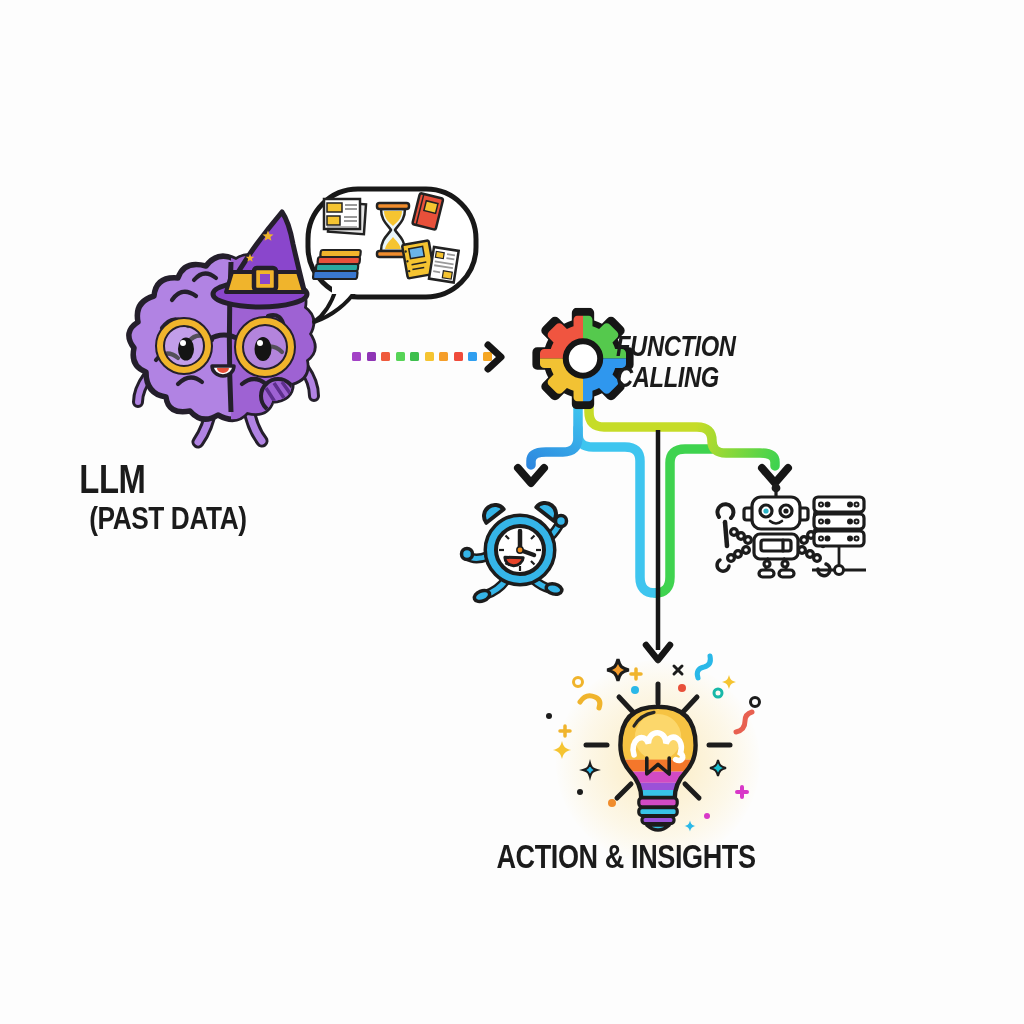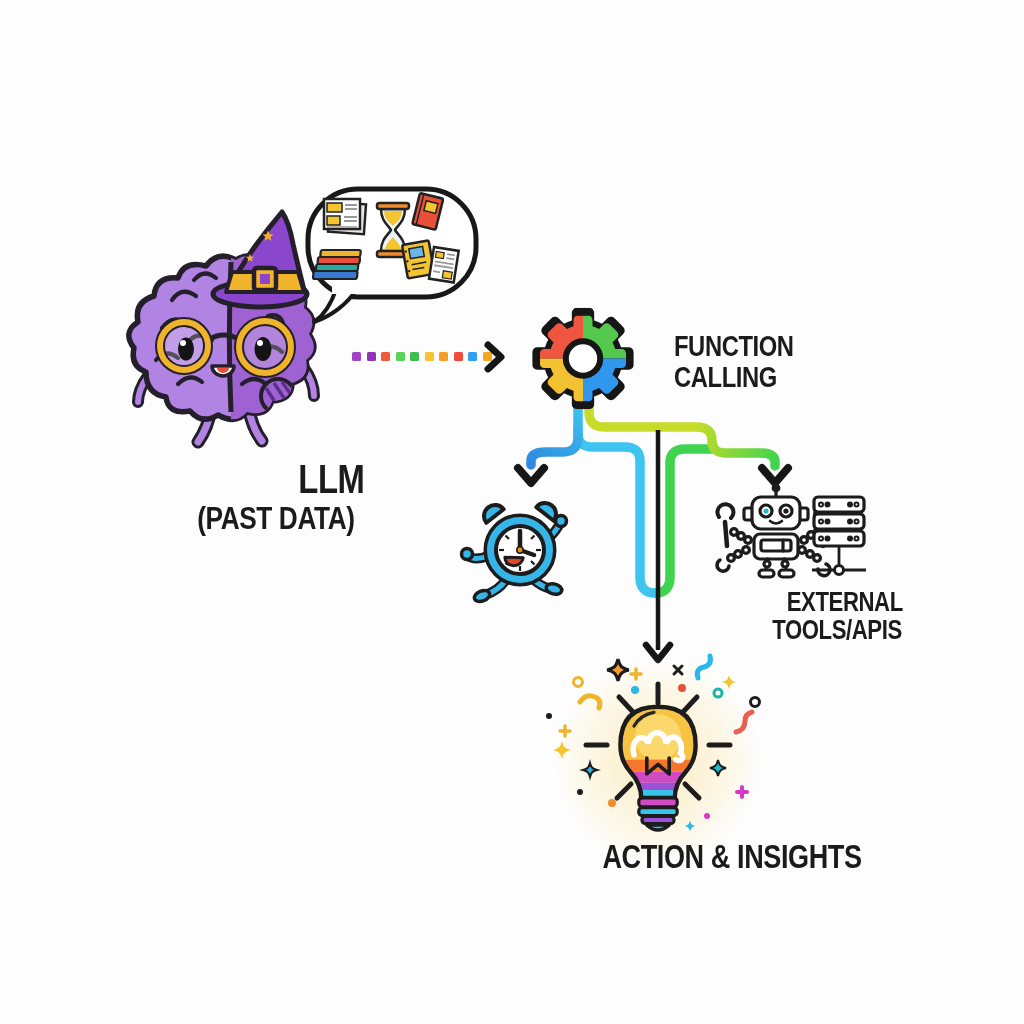--- a/index.html
+++ b/index.html
@@ -1,19 +1,19 @@
 <!DOCTYPE html>
 <html style="--text: #1b1b1b; --ink: #1c1c1c; --line-lime: #c6dc28; --line-green: #3fd34f; --line-cyan: #3ec5ef; --line-blue: #2b7fdd; --gear-red: #f05540; --gear-green: #55c94d; --gear-yellow: #f2c233; --gear-blue: #2f97ee; --clock-cyan: #35b5e8; --robot-eye: #2ab5c8; --brain-light: #b183e3; --brain-dark: #9e62d3; --hat-purple: #8a46cc; --band-yellow: #f0b42c; --bulb-yellow: #f6c343; --bulb-orange: #f4772b; --bulb-magenta: #d14ac4; --bulb-purple: #9b51d8; --bulb-cyan: #38c3e8;"><head>
 <meta charset="utf-8">
 <style>
   html,body{margin:0;padding:0;background:#fff;}
   .stage{position:relative;width:1024px;height:1024px;background:#fdfdfd;overflow:hidden;
          font-family:"Liberation Sans", sans-serif;color:var(--text,#1b1b1b);}
   .abs{position:absolute;}
-  .label{position:absolute;text-align:right;font-weight:700;color:var(--text,#1b1b1b);}
+  .label{position:absolute;text-align:left;font-weight:700;color:var(--text,#1b1b1b);}
   .cond{display:inline-block;transform:scaleX(.82);transform-origin:center top;white-space:nowrap;letter-spacing:-.5px;}
   .cond-left{display:inline-block;transform:scaleX(.82);transform-origin:left top;white-space:nowrap;letter-spacing:-.5px;text-align:left;}
   .dash-row{position:absolute;left:352px;top:352px;display:flex;gap:5.5px;}
   .dash-row span{width:9px;height:9px;border-radius:1.5px;display:inline-block;}
   .glow{position:absolute;left:556px;top:660px;width:204px;height:204px;border-radius:50%;
         background:radial-gradient(circle, rgba(250,223,150,.6) 0%, rgba(252,240,205,.42) 52%, rgba(255,255,255,0) 72%);}
   svg{overflow:visible;}
 </style>
 </head>
 <body>
@@ -221,21 +221,21 @@
     </g>
     <g clip-path="url(#gclip)">
       <rect x="0" y="0" width="50" height="56" style="fill:var(--gear-red,#f05540)"></rect>
       <rect x="50" y="0" width="50" height="56" style="fill:var(--gear-green,#55c94d)"></rect>
       <rect x="0" y="56" width="50" height="56" style="fill:var(--gear-yellow,#f2c233)"></rect>
       <rect x="50" y="56" width="50" height="56" style="fill:var(--gear-blue,#2f97ee)"></rect>
     </g>
     <circle cx="50" cy="56" r="20" fill="#fff" stroke="#161616" stroke-width="7"></circle>
   </svg>
 
-  <div class="label" style="left:674px;top:331px;width:230px;text-align:left;">
+  <div class="label" style="left:616px;top:331px;width:230px;text-align:left;font-style:italic;">
     <span class="cond-left" style="font-size:29px;line-height:31px;">FUNCTION</span><br>
     <span class="cond-left" style="font-size:29px;line-height:31px;">CALLING</span>
   </div>
 
   <svg class="abs" style="left:455px;top:492px" width="130" height="112" viewBox="0 0 130 112">
 
     <path d="M 33 64 Q 20 69 13 64" fill="none" stroke="#1c1c1c" stroke-width="10" stroke-linecap="round"></path>
     <path d="M 33 64 Q 20 69 13 64" fill="none" style="stroke:var(--clock-cyan,#35b5e8)" stroke-width="5" stroke-linecap="round"></path>
     <circle cx="12" cy="62" r="5.5" style="fill:var(--clock-cyan,#35b5e8)" stroke="#1c1c1c" stroke-width="3.5"></circle>
     <path d="M 94 46 Q 102 38 105 31" fill="none" stroke="#1c1c1c" stroke-width="10" stroke-linecap="round"></path>
@@ -338,24 +338,20 @@
           <circle cx="127.5" cy="54.5" r="2" fill="#1c1c1c"></circle>
         <circle cx="150" cy="54.5" r="2" fill="#1c1c1c"></circle>
           <circle cx="156.5" cy="54.5" r="2"></circle>
       </g>
       <line x1="139" y1="62" x2="139" y2="86" stroke-width="2.8"></line>
       <line x1="112" y1="86" x2="166" y2="86" stroke-width="2.8"></line>
       <circle cx="139" cy="86" r="4.5" stroke-width="3"></circle>
     </g>
   </svg>
 
-  <div class="label" style="left:656px;top:588px;width:260px;">
-    <span class="cond" style="font-size:27px;line-height:28px;">EXTERNAL</span><br>
-    <span class="cond" style="font-size:27px;line-height:28px;">TOOLS/APIS</span>
-  </div>
 
   <div class="glow"></div>
 
   <svg class="abs" style="left:540px;top:640px" width="250" height="220" viewBox="0 0 250 220">
 
     <g stroke="#1c1c1c" stroke-width="5" stroke-linecap="round">
       <line x1="118" y1="44" x2="118" y2="63"></line>
       <line x1="79" y1="57" x2="93" y2="72"></line>
       <line x1="157" y1="57" x2="143" y2="72"></line>
       <line x1="46" y1="105" x2="67" y2="105"></line>
@@ -410,17 +406,17 @@
     <path d="M 86 100 L 86 120 L 100 108 L 114 120 L 114 100" fill="none" stroke="#1c1c1c" stroke-width="4.5" stroke-linejoin="round" stroke-linecap="round"></path>
     <path d="M 79 150 Q 79 132 66 118 Q 53 104 53 84 Q 53 36 100 36 Q 147 36 147 84 Q 147 104 134 118 Q 121 132 121 150 Z" fill="none" stroke="#1c1c1c" stroke-width="5.5" stroke-linejoin="round"></path>
     <g stroke="#1c1c1c" stroke-width="4" stroke-linejoin="round">
       <rect x="76" y="150" width="48" height="11" rx="4" style="fill:var(--bulb-magenta,#d14ac4)"></rect>
       <rect x="76" y="162" width="48" height="10" rx="4" style="fill:var(--bulb-cyan,#38c3e8)"></rect>
       <rect x="80" y="173" width="40" height="9" rx="4" style="fill:var(--bulb-purple,#9b51d8)"></rect>
       <path d="M 86 184 Q 100 196 114 184 Z" style="fill:var(--bulb-cyan,#38c3e8)"></path>
     </g>
   </svg>
 
-  <div class="label" style="left:490px;top:839px;width:400px;text-decoration:underline;">
+  <div class="label" style="left:468px;top:839px;width:400px;text-decoration:underline;">
     <span class="cond" style="font-size:33px;line-height:36px;">ACTION &amp; INSIGHTS</span>
   </div>
 
 </div>
 
 </body></html>

